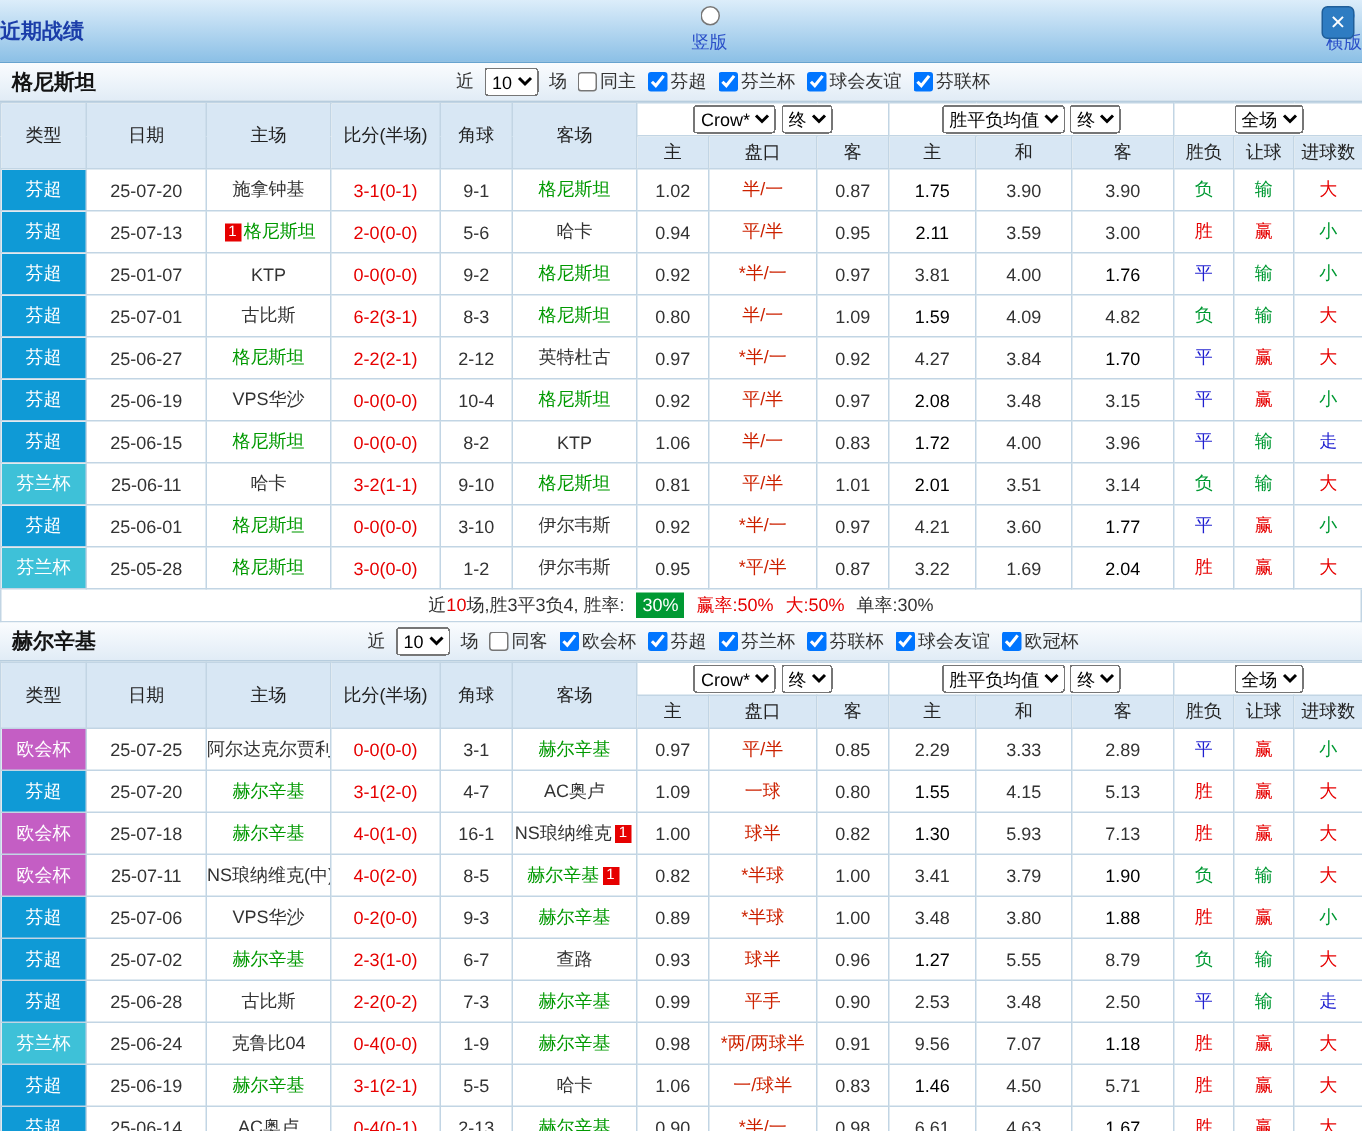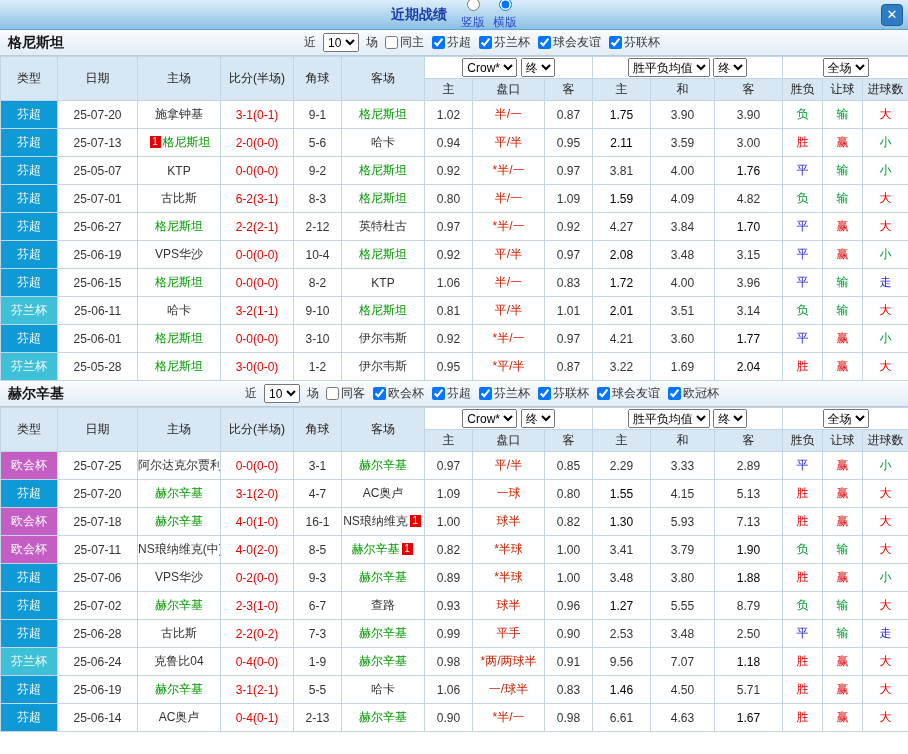--- a/index.html
+++ b/index.html
@@ -3,24 +3,24 @@
 <meta charset="utf-8">
 <style>
   * { margin:0; padding:0; box-sizing:border-box; }
   html,body { width:908px; background:#fff; }
   body {
     font-family:"Liberation Sans","DejaVu Sans",sans-serif;
     font-size:12px; color:#333;
   }
   
   .titlebar {
-    position:relative; height:30px;
+    position:relative; height:42px;
     background:linear-gradient(#dcedfa,#8cc0e6);
     border-bottom:1px solid #67a3cf;
-    display:flex; align-items:center; justify-content:center; gap:8px;
+    display:flex; align-items:center; justify-content:space-between; gap:8px;
   }
   .dlg-title { font-size:14px; font-weight:bold; color:#1b3da9; margin-right:6px; }
   .layout-radio { display:flex; align-items:center; gap:3px; color:#2b50c8; cursor:pointer;flex-direction:column; }
   .layout-radio input { width:13px; height:13px; }
   .close-btn {
     position:absolute; right:5px; top:4px; width:22px; height:22px;
     background:#2e7cc2; border:1px solid #1f5e99; border-radius:4px;
     color:#fff; font-weight:bold; text-align:center; line-height:20px;
     font-size:13px; cursor:pointer;
   }
@@ -193,21 +193,21 @@
           <td>0.95</td>
           <td class="fav">2.11</td>
           <td>3.59</td>
           <td>3.00</td>
           <td class="c-win">胜</td>
           <td class="c-win">赢</td>
           <td class="c-loss">小</td>
         </tr>
         <tr>
           <td class="type-cell" style="background: rgb(15, 154, 214);">芬超</td>
-          <td>25-05-07</td>
+          <td>25-01-07</td>
           <td><span>KTP</span></td>
           <td class="score">0-0(0-0)</td>
           <td>9-2</td>
           <td><span class="focal">格尼斯坦</span></td>
           <td>0.92</td>
           <td class="handicap">*半/一</td>
           <td>0.97</td>
           <td>3.81</td>
           <td>4.00</td>
           <td class="fav">1.76</td>
@@ -329,20 +329,27 @@
           <td>0.87</td>
           <td>3.22</td>
           <td>1.69</td>
           <td class="fav">2.04</td>
           <td class="c-win">胜</td>
           <td class="c-win">赢</td>
           <td class="c-win">大</td>
         </tr>
       </tbody>
   </table>
+  <div class="summary-bar">
+    <span><span>近</span><span class="red">10</span><span>场,胜3平3负4, 胜率:</span></span>
+    <span class="pct-box">30%</span>
+    <span class="red">赢率:50%</span>
+    <span class="red">大:50%</span>
+    <span>单率:30%</span>
+  </div>
 </div>
 
 <div class="section">
   <div class="section-bar">
     <span class="team-name">赫尔辛基</span>
     <div class="filter">
       <span>近</span>
       <select><option>10</option></select>
       <span>场</span>
       <span class="checkboxes" style="display:inline-flex;gap:8px;">

